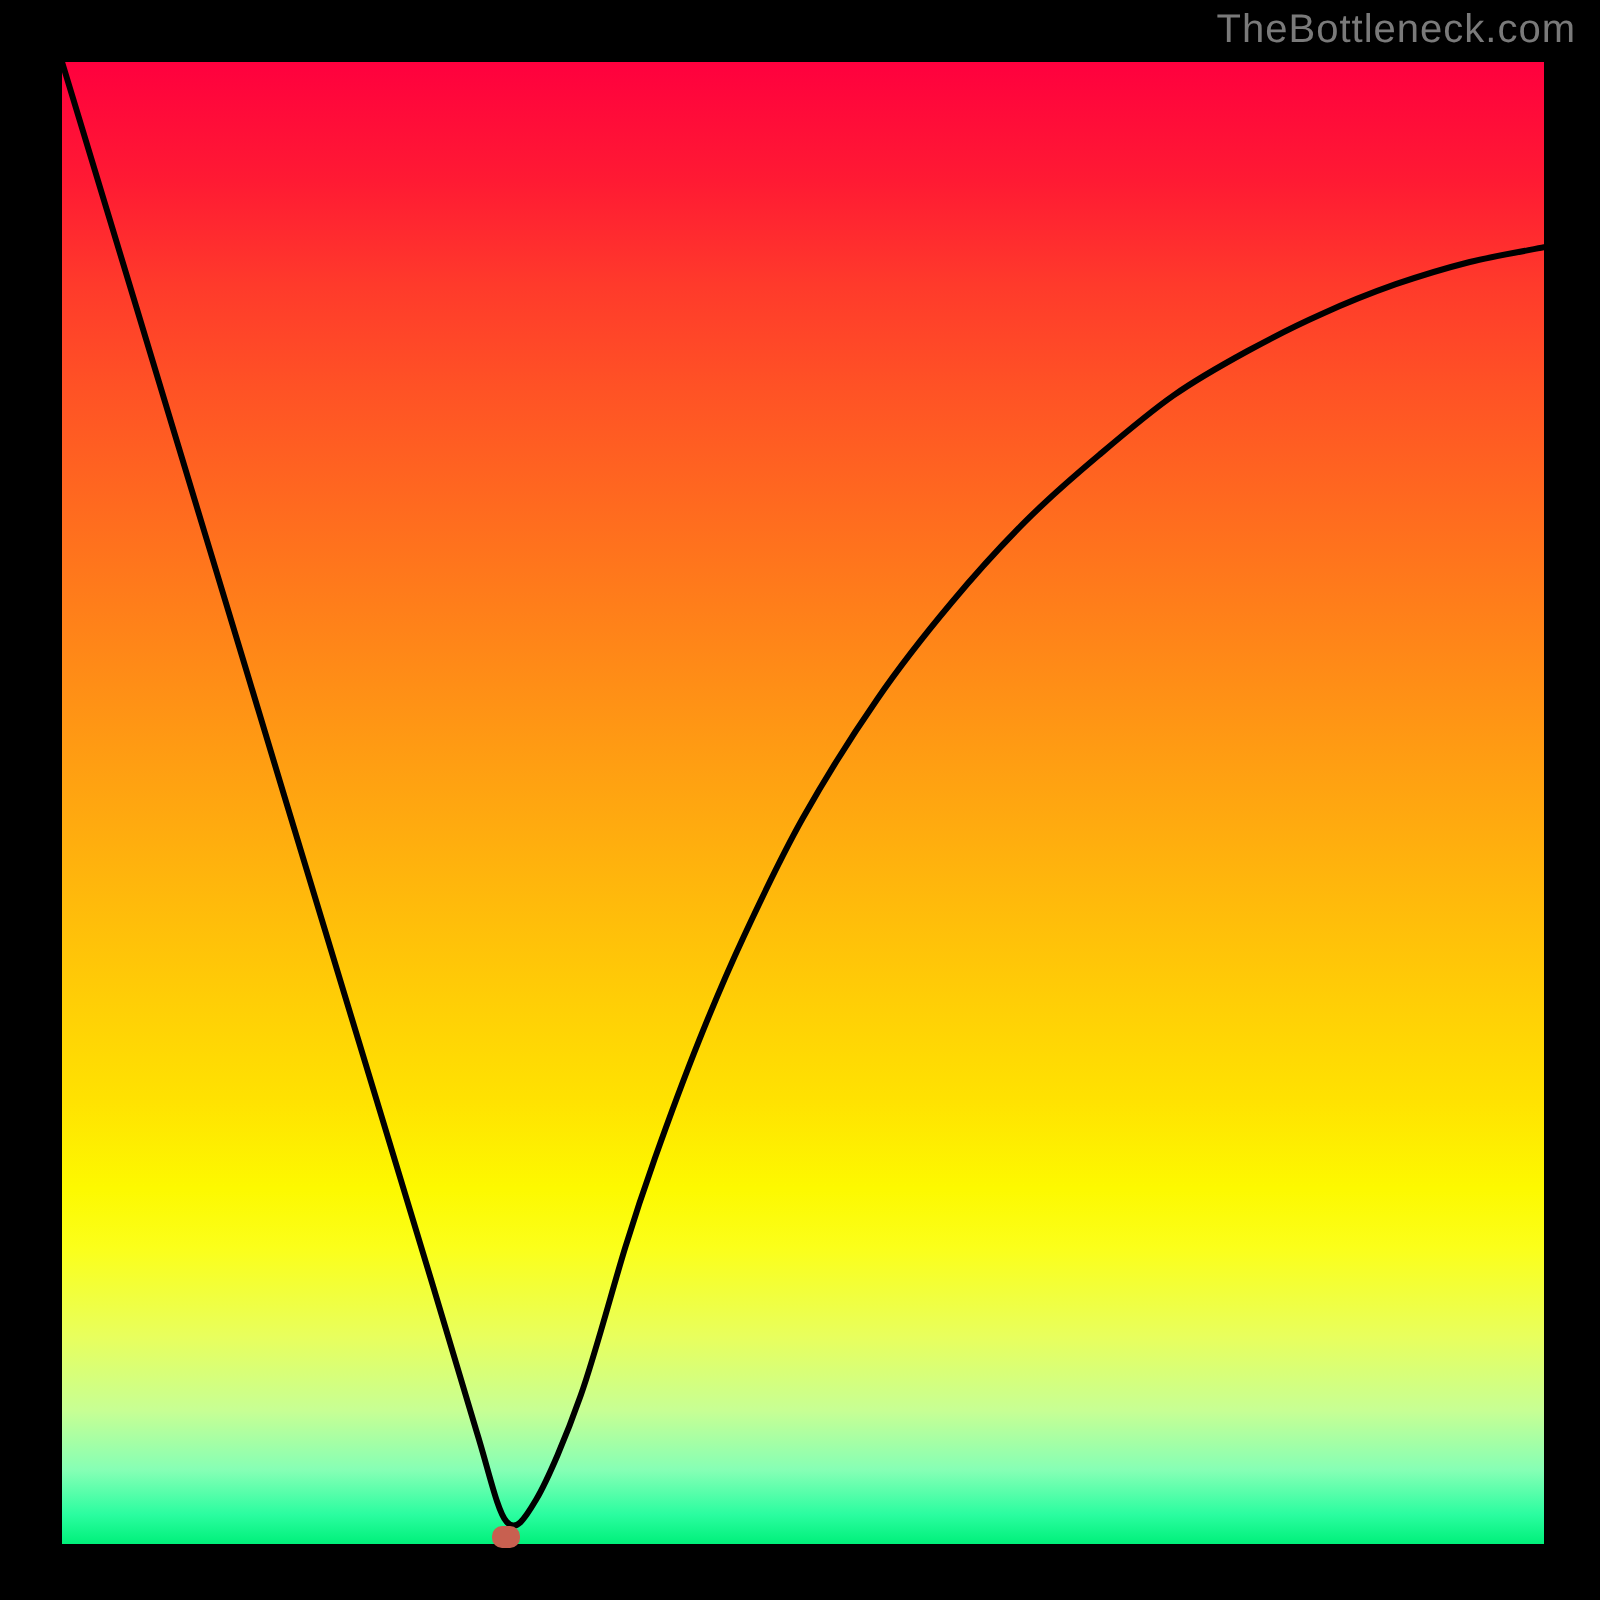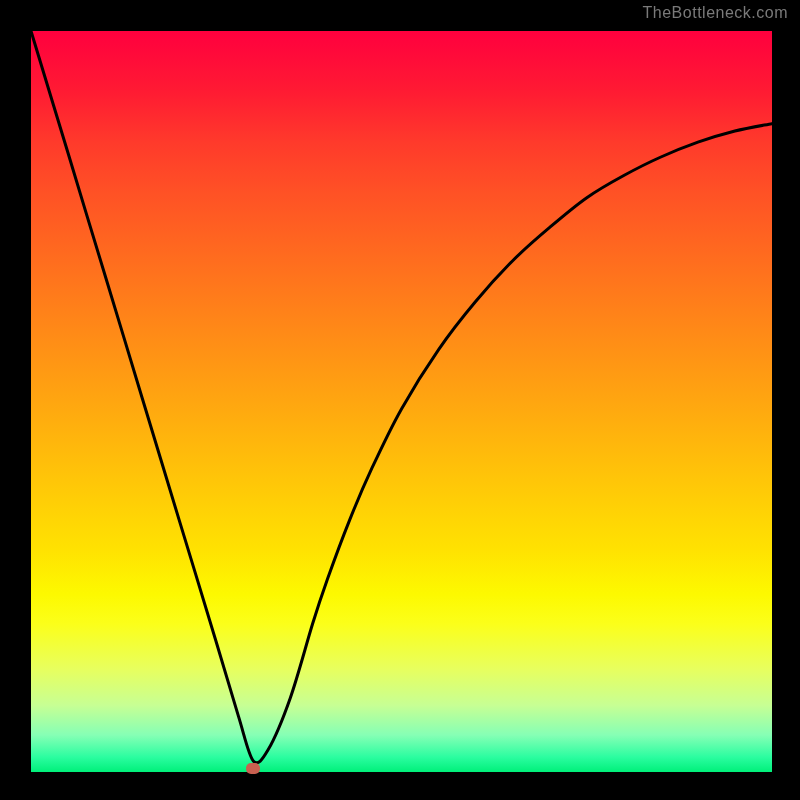--- a/index.html
+++ b/index.html
@@ -8,21 +8,21 @@
     height: 800px;
     background: #000;
     position: relative;
     font-family: Arial, sans-serif;
   }
   .watermark {
     position: absolute;
     top: 4px;
     right: 12px;
     color: #7a7a7a;
-    font-size: 16px;
+    font-size: 20px;
     font-weight: 400;
     letter-spacing: 0.5px;
   }
   .plot-area {
     position: absolute;
     left: 31px;
     top: 31px;
     width: 741px;
     height: 741px;
     background: linear-gradient(to bottom,

